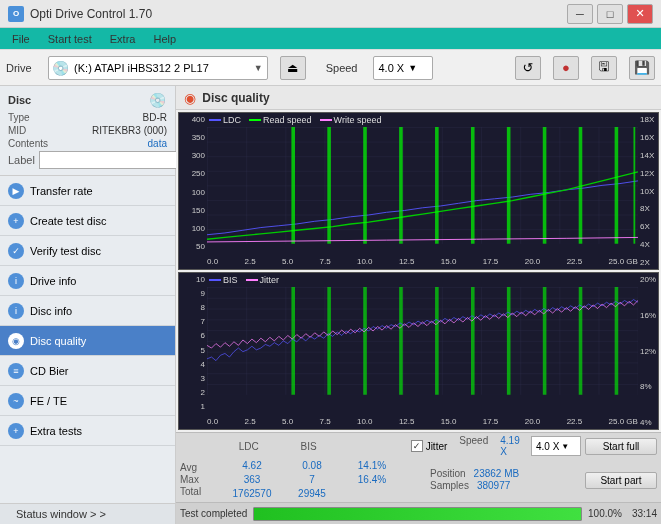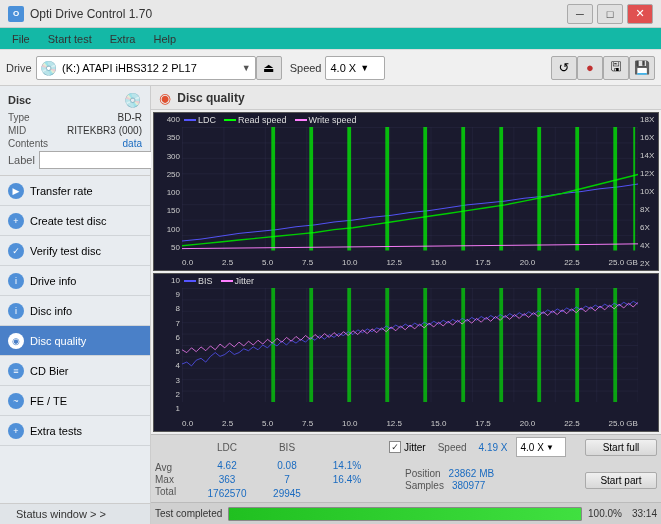--- a/index.html
+++ b/index.html
@@ -12,37 +12,37 @@
     .title-text { font-size: 12px; color: #333; }
     .title-controls { display: flex; gap: 4px; }
     .title-btn { width: 26px; height: 20px; background: #e0e0e0; border: 1px solid #aaa; border-radius: 2px; display: flex; align-items: center; justify-content: center; cursor: pointer; font-size: 11px; color: #333; }
     .title-btn.close { background: #e05050; color: white; }
     
     
     .menu-bar { background: #14b8a6; height: 22px; display: flex; align-items: center; padding: 0 4px; border-bottom: 1px solid #ddd; gap: 2px; }
     .menu-item { padding: 2px 8px; cursor: pointer; border-radius: 2px; color: #333; font-size: 11px; }
     
     
-    .toolbar { background: #f0f0f0; height: 36px; display: flex; align-items: center; padding: 0 6px; border-bottom: 1px solid #ccc; gap: 0; }
+    .toolbar { background: #f0f0f0; height: 36px; display: flex; align-items: center; padding: 0 6px; border-bottom: 1px solid #ccc; gap: 12px; }
     .toolbar-label { font-size: 11px; color: #333; font-weight: 500; margin-right: 4px; }
     .toolbar-drive-select { display: flex; align-items: center; background: white; border: 1px solid #aaa; height: 24px; padding: 0 4px; gap: 4px; min-width: 220px; border-radius: 2px; }
     .drive-icon { font-size: 14px; }
     .toolbar-select-text { font-size: 11px; flex: 1; }
     .toolbar-arrow { font-size: 9px; color: #555; }
     .toolbar-eject { background: #e0e0e0; border: 1px solid #aaa; width: 26px; height: 24px; display: flex; align-items: center; justify-content: center; cursor: pointer; border-radius: 2px; font-size: 12px; }
     .toolbar-speed-label { font-size: 11px; color: #333; margin-left: 8px; margin-right: 4px; }
     .toolbar-speed-select { background: white; border: 1px solid #aaa; height: 24px; padding: 0 4px; font-size: 11px; border-radius: 2px; min-width: 60px; display: flex; align-items: center; gap: 4px; }
     .toolbar-spacer { flex: 1; }
     .toolbar-icon-btn { background: #e0e0e0; border: 1px solid #aaa; width: 26px; height: 24px; display: flex; align-items: center; justify-content: center; cursor: pointer; border-radius: 2px; font-size: 13px; }
     
     
     .main { display: flex; height: calc(524px - 28px - 22px - 36px); }
     
     
-    .sidebar { width: 151px; background: #e8ecf0; border-right: 1px solid #ccc; display: flex; flex-direction: column; flex-shrink: 0; }
+    .sidebar { width: 176px; background: #e8ecf0; border-right: 1px solid #ccc; display: flex; flex-direction: column; flex-shrink: 0; }
     
     
     .disc-panel { padding: 6px 8px; border-bottom: 1px solid #ccc; }
     .disc-panel-header { display: flex; align-items: center; justify-content: space-between; margin-bottom: 4px; }
     .disc-label { font-size: 11px; font-weight: bold; color: #333; }
     .disc-icon { font-size: 14px; color: #555; }
     .disc-row { display: flex; justify-content: space-between; font-size: 10px; margin-bottom: 2px; }
     .disc-row-label { color: #555; }
     .disc-row-value { color: #333; font-weight: 500; }
     .disc-row-value.blue { color: #1a6bc0; }
@@ -349,20 +349,27 @@
           <span class="y-label">8</span>
           <span class="y-label">7</span>
           <span class="y-label">6</span>
           <span class="y-label">5</span>
           <span class="y-label">4</span>
           <span class="y-label">3</span>
           <span class="y-label">2</span>
           <span class="y-label">1</span>
         </div>
 
+        <div class="y-axis-right">
+          <span class="y-label">20%</span>
+          <span class="y-label">16%</span>
+          <span class="y-label">12%</span>
+          <span class="y-label">8%</span>
+          <span class="y-label">4%</span>
+        </div>
 
         <div class="x-axis">
           <span class="x-label">0.0</span>
           <span class="x-label">2.5</span>
           <span class="x-label">5.0</span>
           <span class="x-label">7.5</span>
           <span class="x-label">10.0</span>
           <span class="x-label">12.5</span>
           <span class="x-label">15.0</span>
           <span class="x-label">17.5</span>

